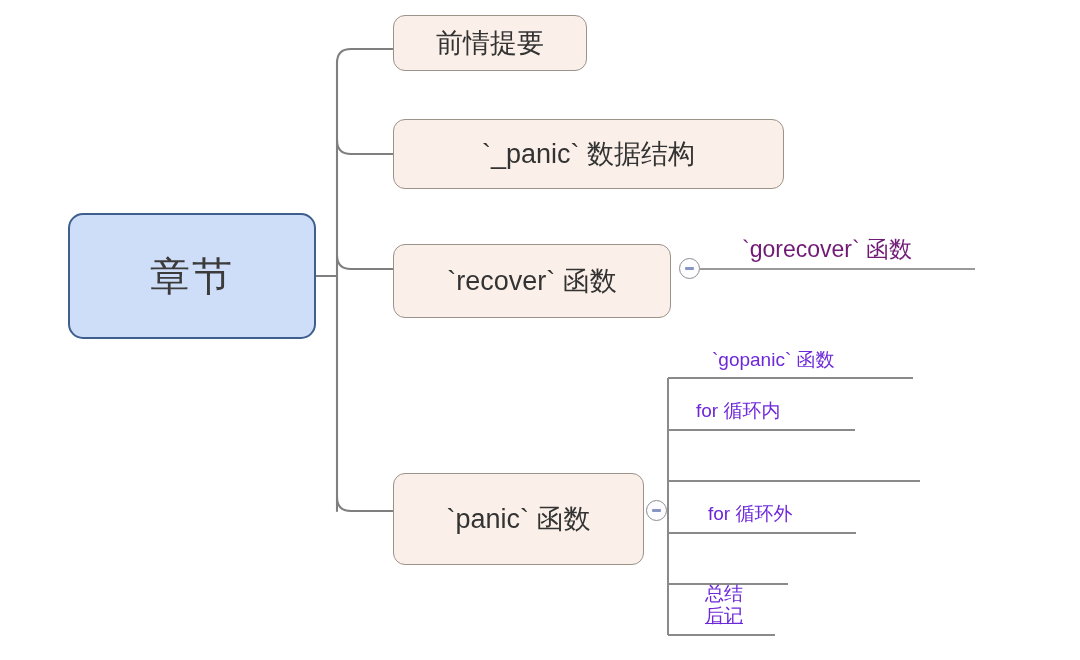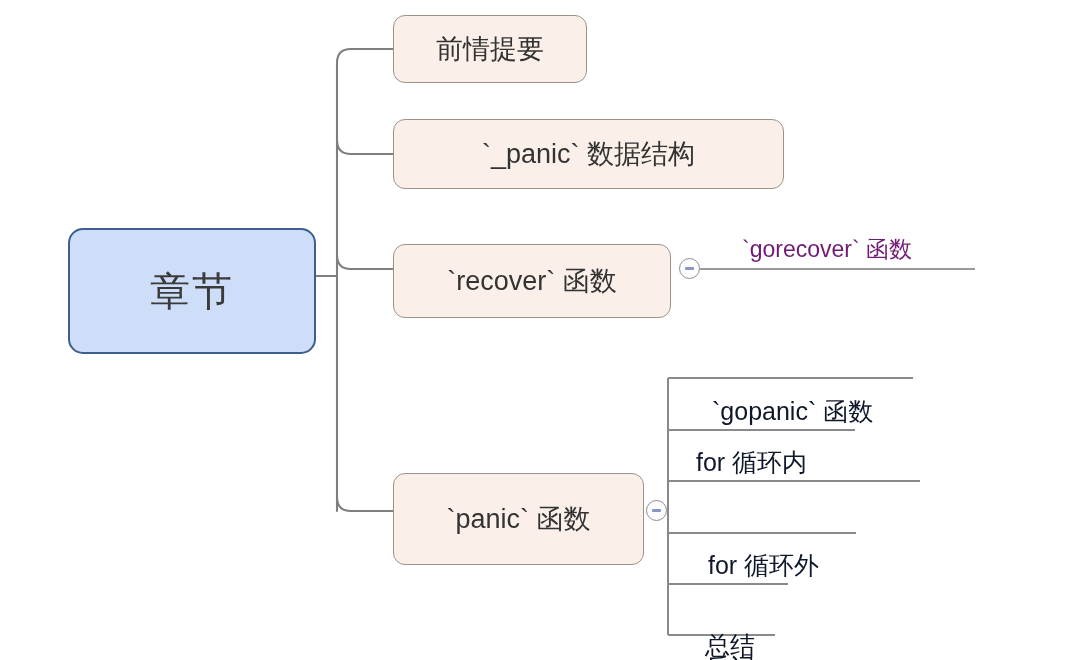--- a/index.html
+++ b/index.html
@@ -29,38 +29,38 @@
   .node {
     position: absolute;
     box-sizing: border-box;
     display: flex;
     align-items: center;
     justify-content: center;
     white-space: nowrap;
   }
   .node-root {
     left: 68px;
-    top: 228px;
+    top: 213px;
     width: 248px;
     height: 126px;
     background: #cfdef8;
     border: 2.5px solid #3d5e8e;
     border-radius: 15px;
     color: #3b3b3b;
     font-size: 40px;
     letter-spacing: 2px;
   }
   .node-branch {
     background: #faf0e9;
     border: 1.6px solid #9b9289;
     border-radius: 12px;
     color: #333333;
     font-size: 27px;
   }
-  .node-b0 { left: 393px; top: 15px;  width: 194px; height: 68px; align-items: center; }
+  .node-b0 { left: 393px; top: 15px;  width: 194px; height: 56px; align-items: center; }
   .node-b1 { left: 393px; top: 119px; width: 391px; height: 70px; }
   .node-b2 { left: 393px; top: 232px; width: 278px; height: 74px; margin-top: 12px; }
   .node-b3 { left: 393px; top: 473px; width: 251px; height: 92px; }
 
   .toggle {
     position: absolute;
     width: 21px;
     height: 21px;
     box-sizing: border-box;
     border: 1.5px solid #8d8d93;
@@ -82,21 +82,21 @@
   .toggle-panic   { left: 646px; top: 500px; }
 
   .leaf {
     position: absolute;
     color: #701a75;
     font-size: 23px;
     white-space: nowrap;
   }
   .leaf-gorecover { left: 742px; top: 234px; }
 
-  .sub-leaf { position: absolute; color: #0f172a; font-size: 25px; white-space: nowrap; margin-top: 48px; }
+  .sub-leaf { position: absolute; color: #6d28d9; font-size: 19px; white-space: nowrap; }
   .sub-0 { left: 712px; top: 347px; }
   .sub-1 { left: 696px; top: 398px; }
   .sub-2 { left: 705px; top: 450px; }
   .sub-3 { left: 708px; top: 501px; }
   .sub-4 { left: 705px; top: 581px; }
   .sub-5 { left: 705px; top: 603px; text-decoration: underline; }
 </style>
 </head>
 <body>
 

